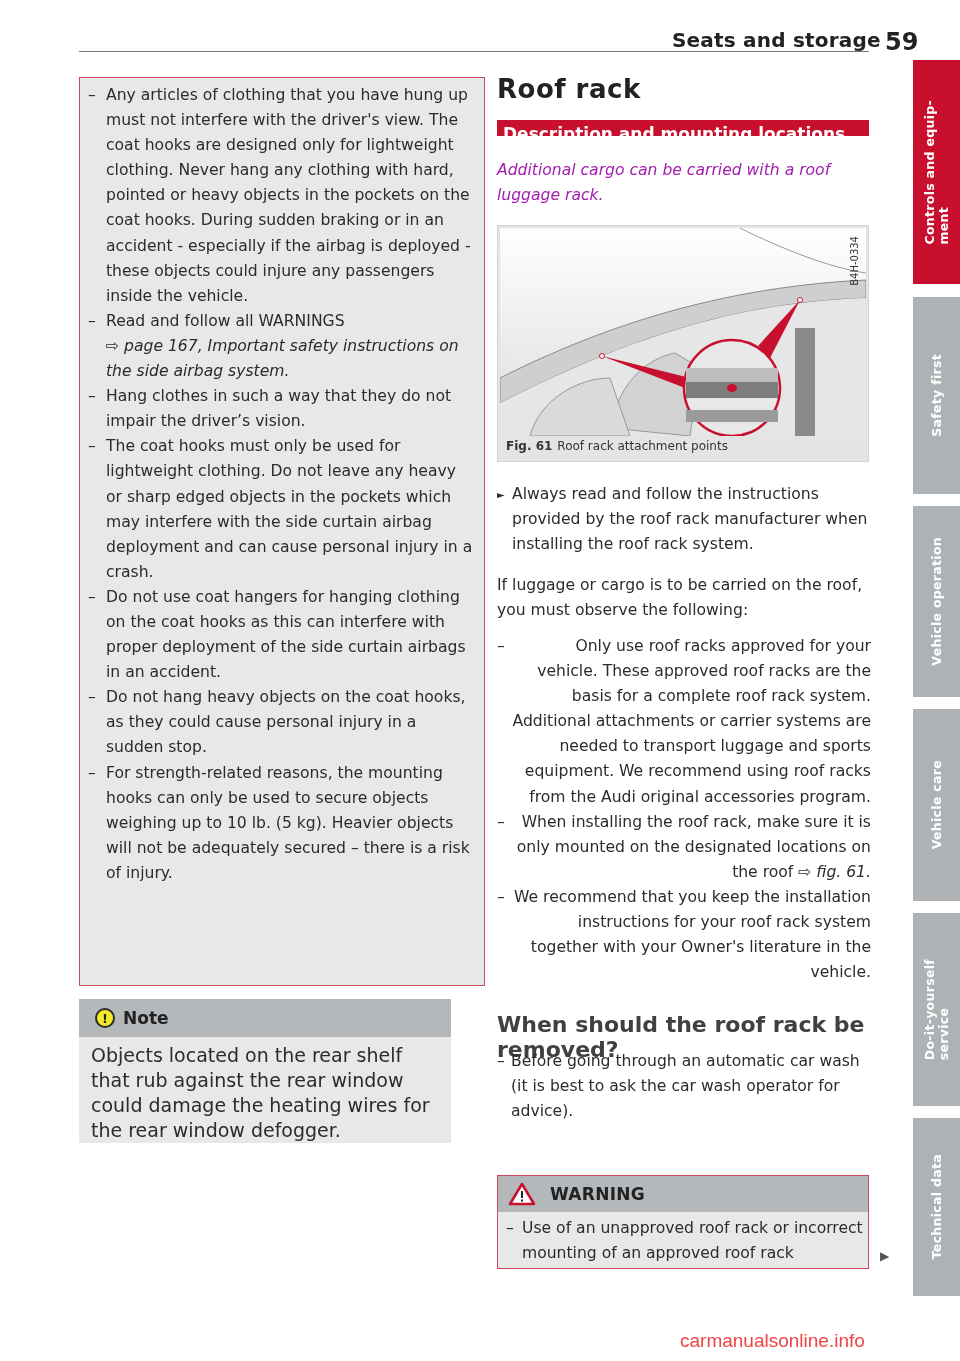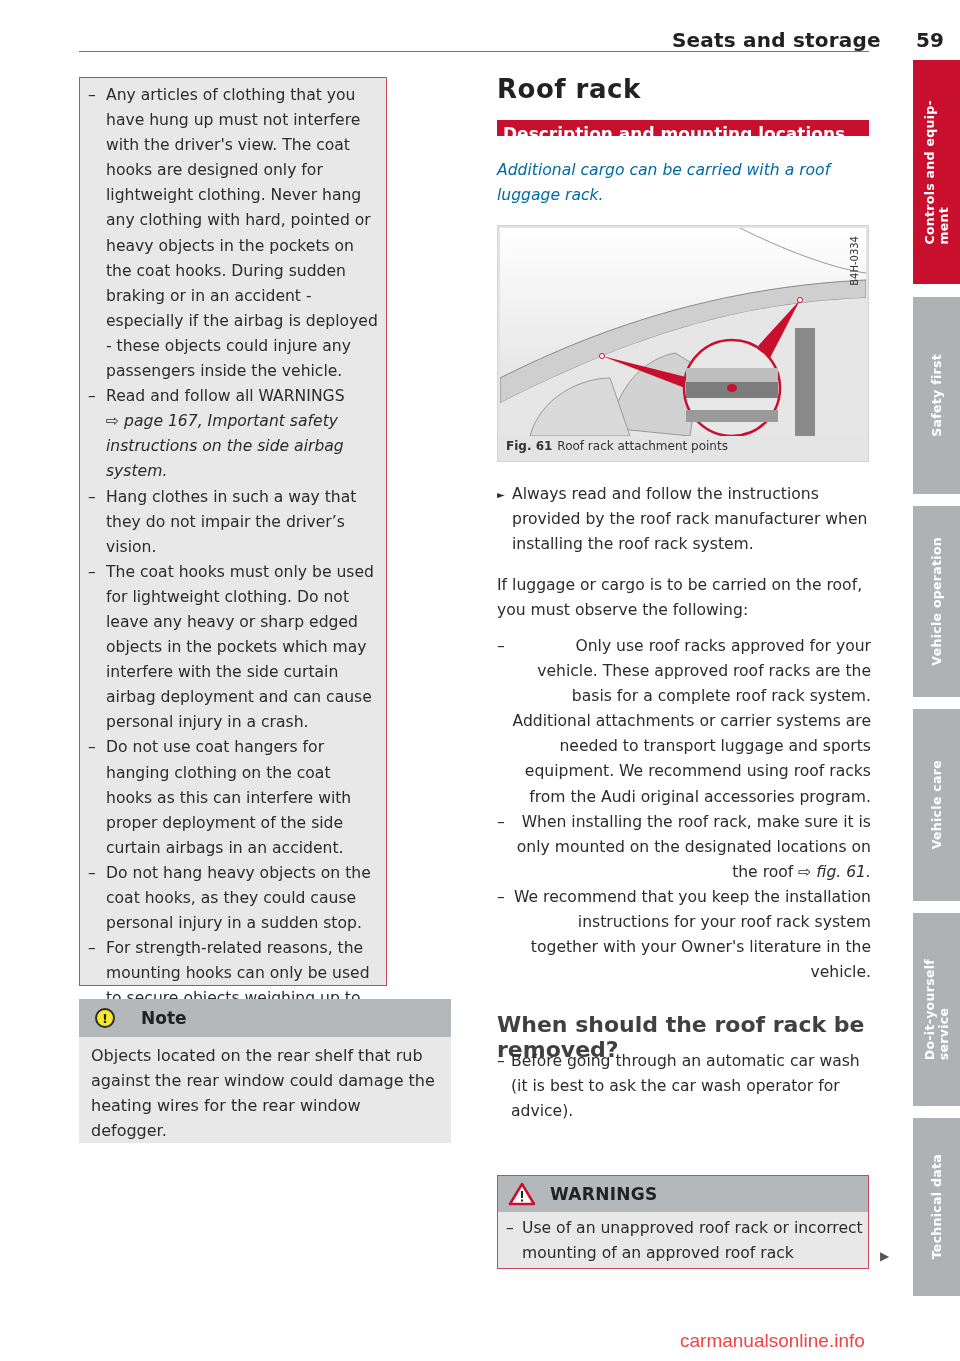--- a/index.html
+++ b/index.html
@@ -1,44 +1,44 @@
 <!DOCTYPE html>
 <html><head>
 <meta charset="utf-8">
 <style>
   html, body { margin:0; padding:0; background:#ffffff; }
   body { width:960px; height:1361px; position:relative; overflow:hidden;
          font-family:"DejaVu Sans", sans-serif; color:#2a2a2a; }
   .header-rule { position:absolute; left:79px; top:51px; width:790px; height:1px; background:#777; }
   .header-title { position:absolute; left:672px; top:28px; font-size:20px; font-weight:bold; color:#222; letter-spacing:0.2px; }
-  .header-page { position:absolute; left:916px; top:28px; font-size:20px; font-weight:bold; color:#222; }
+  .header-page { position:absolute; left:885px; top:28px; font-size:24px; font-weight:bold; color:#222; }
 
   
-  .warn-box { position:absolute; left:79px; top:77px; width:308px; height:909px;
+  .warn-box { position:absolute; left:79px; top:77px; width:406px; height:909px;
               background:#e8e8e8; border:1px solid #c8485e; box-sizing:border-box; }
   .dash-list { margin:0; padding:0; list-style:none; }
   .dash-list li { position:relative; padding-left:24px; font-size:15.6px; line-height:25.1px; color:#2b2b2b; }
   .dash-list li::before { content:"–"; position:absolute; left:8px; top:0; }
   .warn-box .dash-list { padding-top:5px; padding-right:8px; }
   .warn-box .dash-list li { padding-left:26px; }
   .ital { font-style:italic; }
 
   .note-box { position:absolute; left:79px; top:999px; width:372px; height:144px; background:#e8e8e8; }
   .note-head { height:38px; background:#b4b8bb; display:flex; align-items:center; padding-left:16px; }
   .note-icon { width:20px; height:20px; border-radius:50%; background:#f5ea2a; border:2px solid #2a2a2a;
                box-sizing:border-box; display:flex; align-items:center; justify-content:center;
                font-size:13px; font-weight:bold; color:#222; }
-  .note-label { margin-left:26px; font-size:17px; font-weight:bold; color:#222; }
-  .note-body { padding:6px 10px 0 12px; font-size:16px; line-height:25.1px; color:#2b2b2b; }
+  .note-label { margin-left:8px; font-size:17px; font-weight:bold; color:#222; }
+  .note-body { padding:6px 10px 0 12px; font-size:19px; line-height:25.1px; color:#2b2b2b; }
 
   
   .sec-title { position:absolute; left:497px; top:74px; font-size:26px; font-weight:bold; color:#222; letter-spacing:0.5px; }
   .sub-bar { position:absolute; left:497px; top:120px; width:372px; height:16px; background:#c8102e;
              color:#fff; font-size:17px; font-weight:bold; padding-left:6px; box-sizing:border-box; line-height:29px; }
-  .intro { position:absolute; left:497px; top:158px; width:372px; font-size:15.6px; line-height:25px; font-style:italic; color:#0369a1; }
+  .intro { position:absolute; left:497px; top:158px; width:372px; font-size:15.6px; line-height:25px; font-style:italic; color:#a21caf; }
 
   .figure { position:absolute; left:497px; top:225px; width:372px; height:237px; background:#e4e4e4; border:1px solid #d4d4d4; box-sizing:border-box; }
   .fig-art { position:absolute; left:2px; top:2px; width:366px; height:208px; background:#f0f0f0; overflow:hidden; }
   .fig-code { position:absolute; right:6px; top:8px; font-size:10px; color:#333; writing-mode:vertical-rl; transform:rotate(180deg); }
   .fig-caption { position:absolute; left:8px; top:213px; font-size:12px; color:#333; }
   .fig-caption b { margin-right:5px; }
 
   .r-text { position:absolute; left:497px; width:374px; font-size:15.6px; line-height:25px; color:#2b2b2b; }
   .bullet li { position:relative; padding-left:15px; list-style:none; }
   .bullet { margin:0; padding:0; }
@@ -149,21 +149,21 @@
   </ul>
 </div>
 
 <div class="warn2">
   <div class="warn2-head">
     <svg width="28" height="24" viewBox="0 0 28 24">
       <polygon points="14,2 26,22 2,22" fill="#fff" stroke="#c8102e" stroke-width="2.5" stroke-linejoin="round"></polygon>
       <rect x="13" y="9" width="2" height="7" fill="#222"></rect>
       <rect x="13" y="17.5" width="2" height="2" fill="#222"></rect>
     </svg>
-    <div class="warn2-label">WARNINGS</div>
+    <div class="warn2-label">WARNING</div>
   </div>
   <ul class="dash-list">
     <li>Use of an unapproved roof rack or incorrect mounting of an approved roof rack</li>
   </ul>
 </div>
 <div class="cont-arrow">▶</div>
 
 <div class="tabs">
   <div class="tab active" style="top:0; height:224px;">
     <div class="tab-text">Controls and equip-

